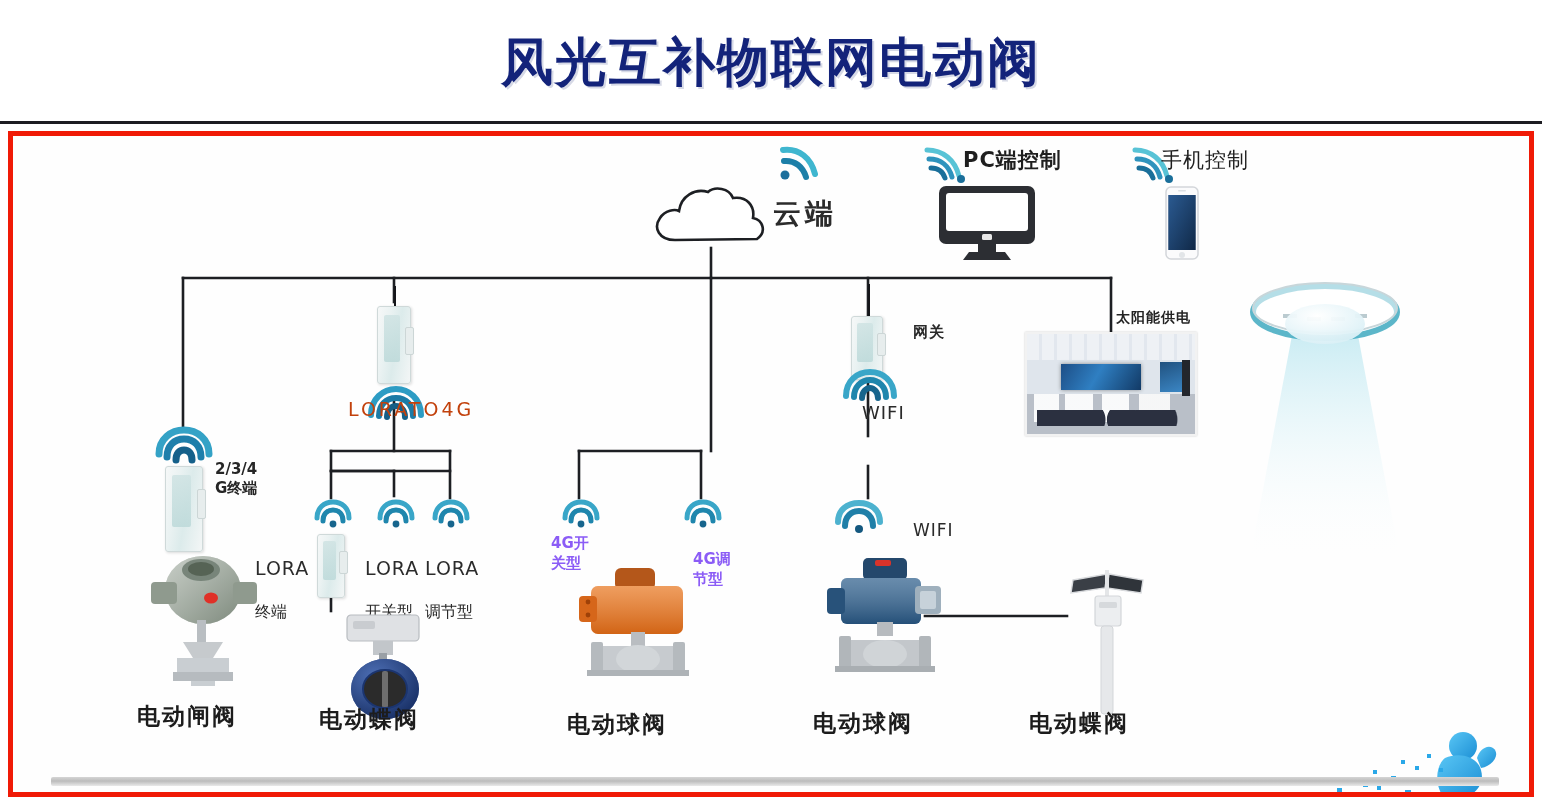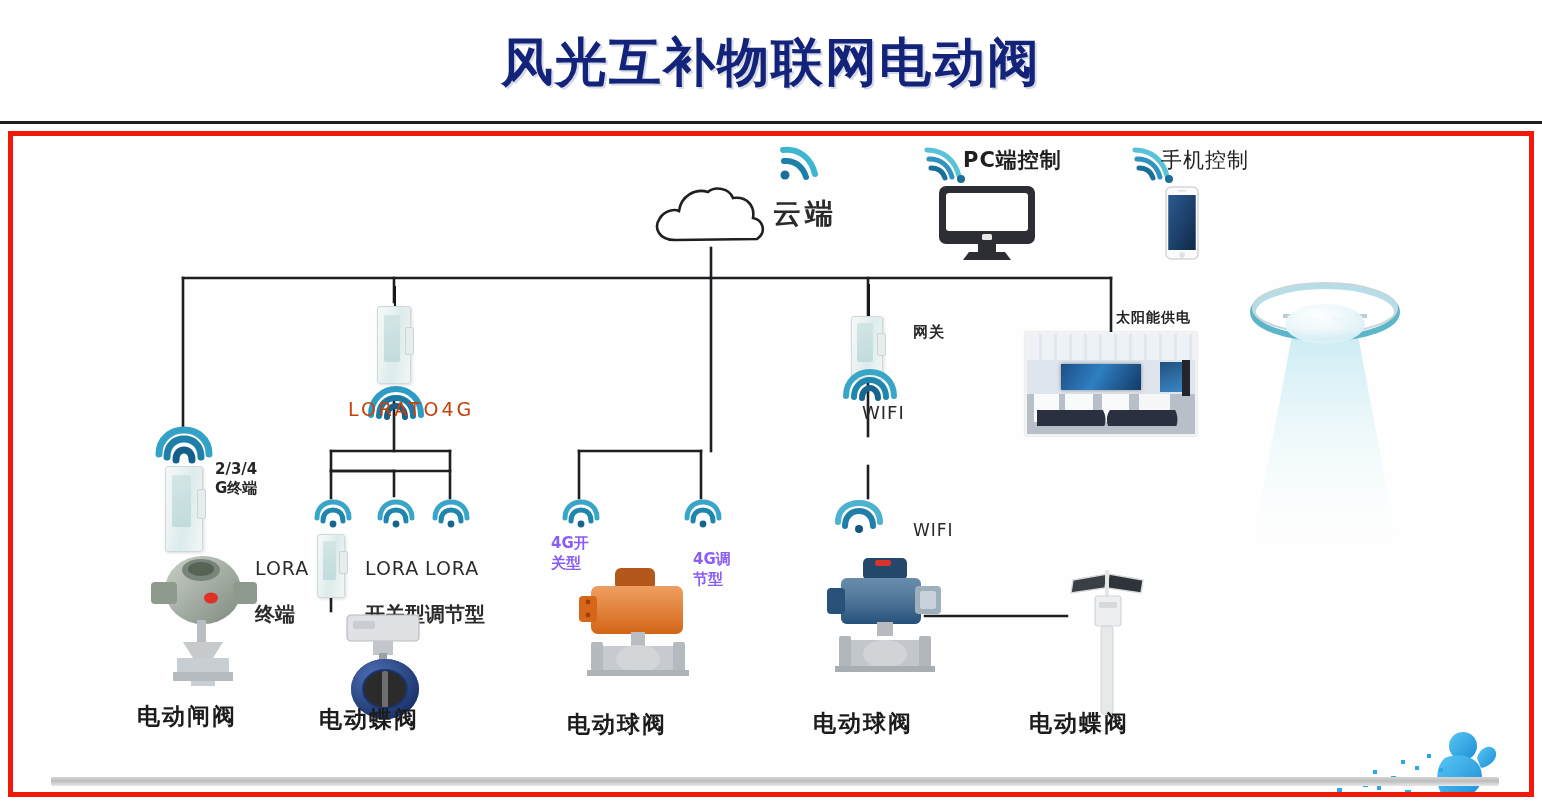--- a/index.html
+++ b/index.html
@@ -114,21 +114,21 @@
   
   #lora4g-label { left: 335px; top: 263px; font-size: 19px; letter-spacing: 3px; color: #c2410c; }
   #gw-label { left: 900px; top: 188px; font-size: 15px; font-weight: bold; color: #2a2a2a; letter-spacing: 1px; }
   #gw-wifi-label { left: 849px; top: 267px; font-size: 18px; letter-spacing: 1px; color: #2a2a2a; }
   #ctrl-room-label { left: 1103px; top: 173px; font-size: 14px; font-weight: bold; color: #232323; letter-spacing: 1px; }
   #term234-label { left: 202px; top: 324px; font-size: 15px; font-weight: bold; color: #262626; line-height: 1.25; }
   #wifi3-label { left: 900px; top: 385px; font-size: 17px; letter-spacing: 1px; color: #2a2a2a; }
 
   .lora-label { font-size: 19px; color: #2b2b2b; line-height: 1.2; }
   .lora-label b { font-weight: normal; display: block; letter-spacing: 1px; }
-  .lora-label i { font-style: normal; display: block; font-size: 20px; font-weight: bold; }
+  .lora-label i { font-style: normal; display: block; font-size: 16px; font-weight: normal; }
   .fg-label { font-size: 15px; font-weight: bold; color: #8b5cf6; line-height: 1.3; }
 
   .valve-name {
     position: absolute; font-size: 23px; font-weight: bold; color: #1c1c1c;
     letter-spacing: 2px; white-space: nowrap;
     font-family: "DejaVu Sans", "Liberation Sans", sans-serif;
   }
 
   
   #control-room {

